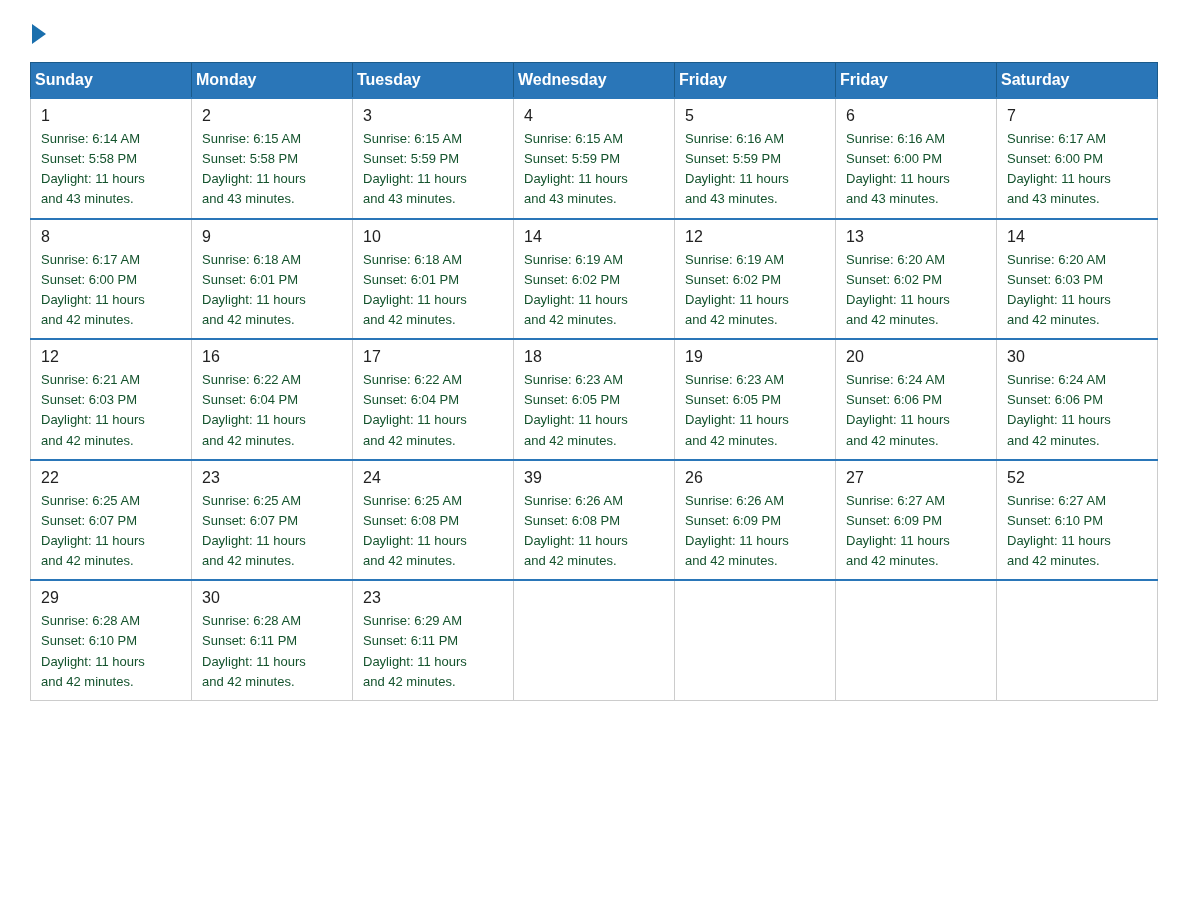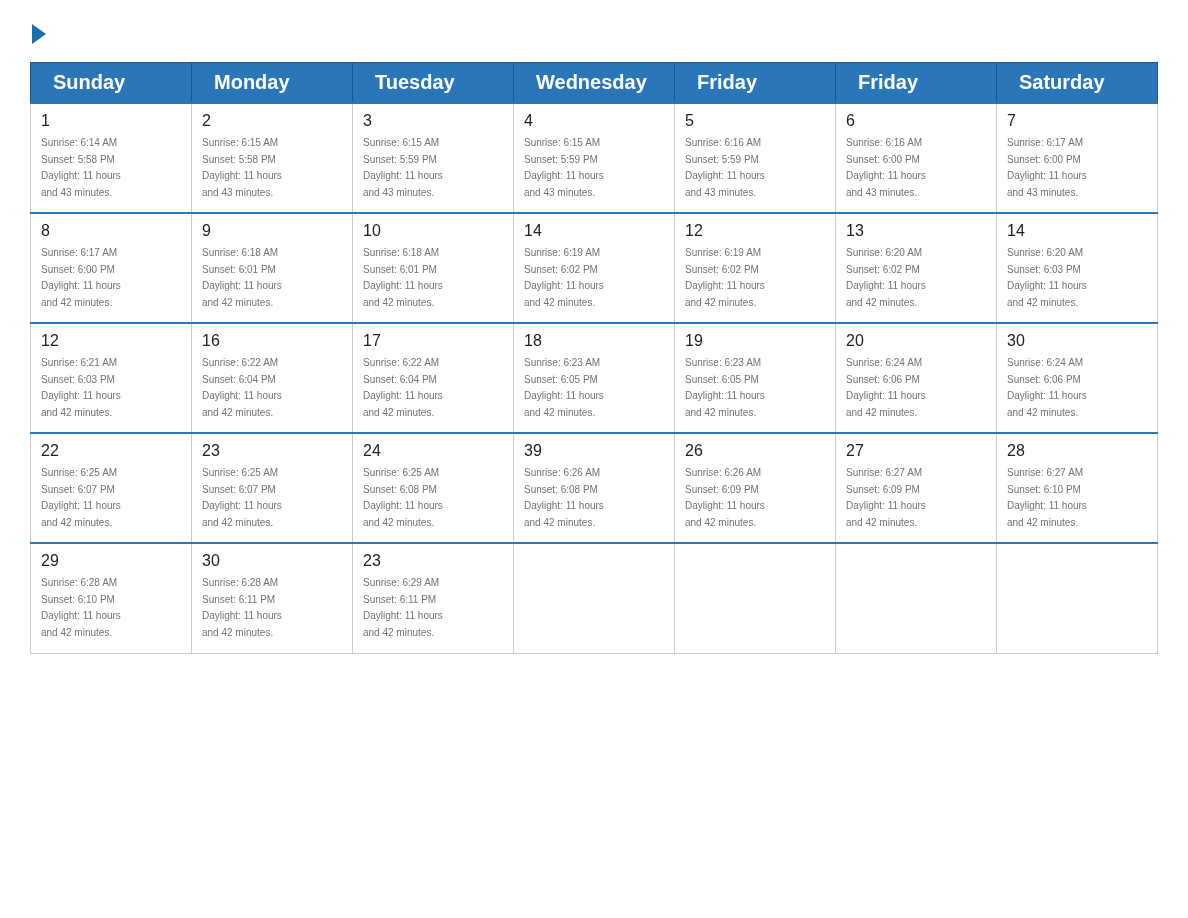--- a/index.html
+++ b/index.html
@@ -62,46 +62,46 @@
       margin-top: 4px;
     }
     table {
       width: 100%;
       border-collapse: collapse;
       table-layout: fixed;
     }
     thead tr th {
       background-color: #2a76b8;
       color: #fff;
-      font-size: 20px;
+      font-size: 16px;
       font-weight: bold;
-      padding: 8px 22px;
+      padding: 8px 4px;
       text-align: left;
       border: 1px solid #1a5a8a;
     }
     tbody tr td {
       vertical-align: top;
       padding: 8px 10px;
       font-size: 13px;
       color: #222;
       border: 1px solid #ccc;
       border-top: 2px solid #2a76b8;
       height: 110px;
     }
     .day-number {
       font-size: 16px;
       font-weight: normal;
       color: #222;
       display: block;
       margin-bottom: 4px;
     }
     .day-info {
-      font-size: 10px;
+      font-size: 13px;
       line-height: 1.55;
-      color: #737373;
+      color: #14532d;
     }
     .empty-cell {
       border-top: 2px solid #2a76b8;
     }
   </style>
 </head>
 <body>
 
 <div class="header">
   <div class="logo">
@@ -239,21 +239,21 @@
         </td>
         <td>
           <span class="day-number">26</span>
           <span class="day-info">Sunrise: 6:26 AM<br>Sunset: 6:09 PM<br>Daylight: 11 hours<br>and 42 minutes.</span>
         </td>
         <td>
           <span class="day-number">27</span>
           <span class="day-info">Sunrise: 6:27 AM<br>Sunset: 6:09 PM<br>Daylight: 11 hours<br>and 42 minutes.</span>
         </td>
         <td>
-          <span class="day-number">28</span>
+          <span class="day-number">52</span>
           <span class="day-info">Sunrise: 6:27 AM<br>Sunset: 6:10 PM<br>Daylight: 11 hours<br>and 42 minutes.</span>
         </td>
       </tr>
       <tr>
         <td>
           <span class="day-number">29</span>
           <span class="day-info">Sunrise: 6:28 AM<br>Sunset: 6:10 PM<br>Daylight: 11 hours<br>and 42 minutes.</span>
         </td>
         <td>
           <span class="day-number">30</span>

